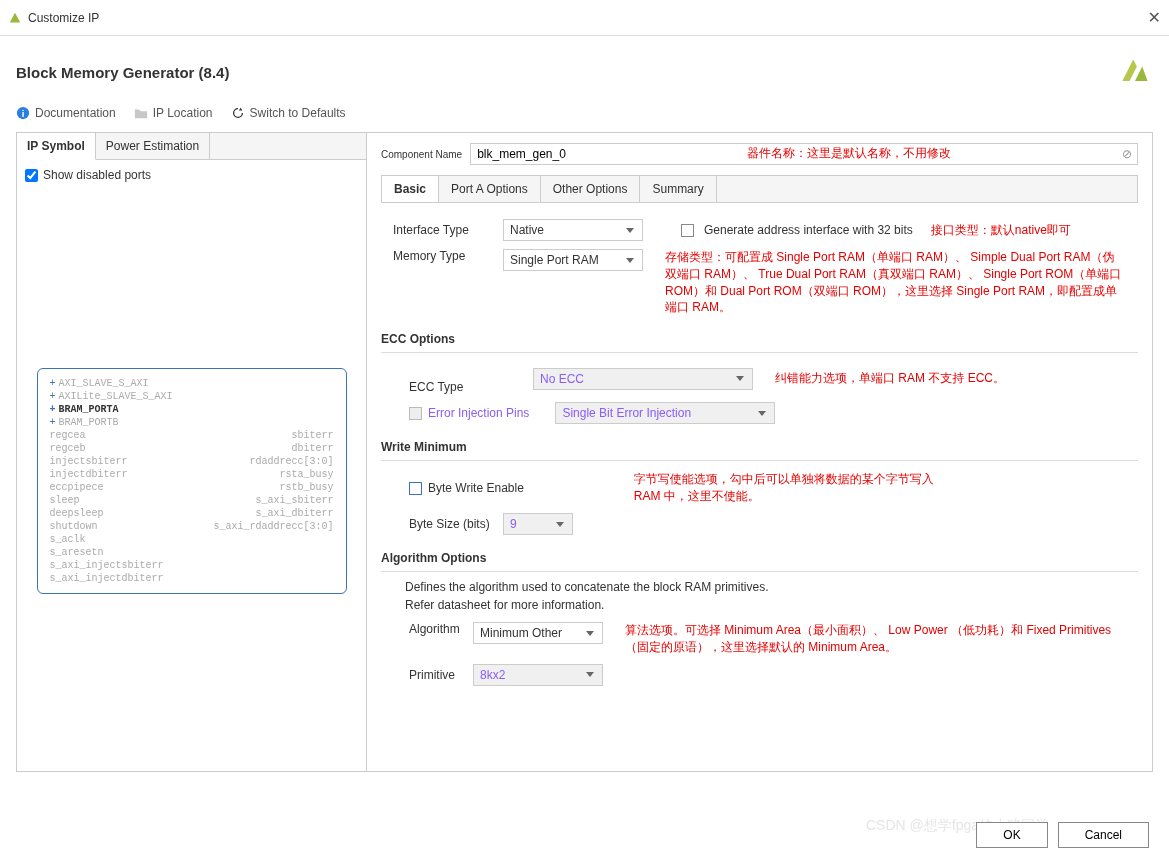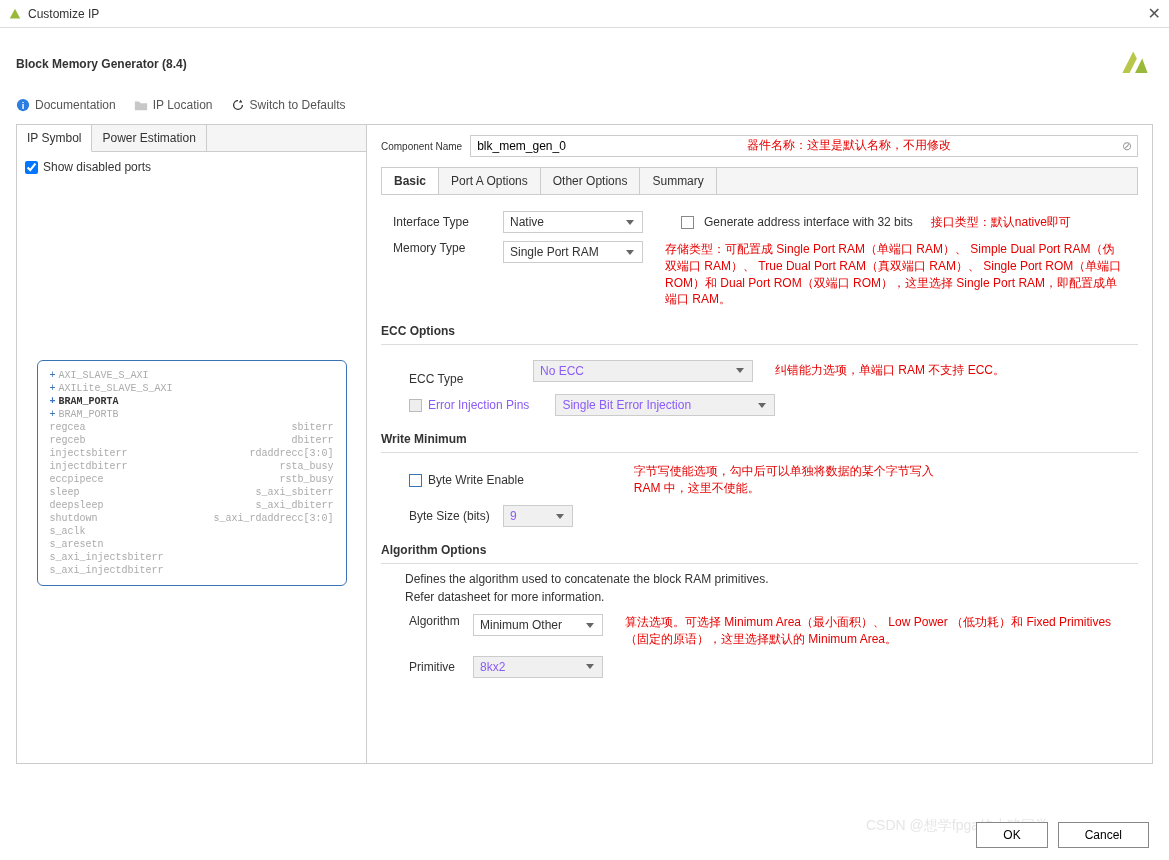--- a/index.html
+++ b/index.html
@@ -1,32 +1,32 @@
 <!DOCTYPE html>
 <html><head>
 <meta charset="utf-8">
 <style>
 * { box-sizing: border-box; margin: 0; padding: 0; }
 body { font-family: "Segoe UI", Arial, sans-serif; font-size: 12px; background: #fff; color: #333; width: 1169px; height: 860px; overflow: hidden; position: relative; }
-.titlebar { display: flex; align-items: center; padding: 4px 8px; border-bottom: 1px solid #ddd; height: 28px; }
+.titlebar { display: flex; align-items: center; padding: 4px 8px; border-bottom: 1px solid #ddd; height: 36px; }
 .titlebar-icon { width: 14px; height: 14px; margin-right: 6px; }
 .titlebar-text { flex: 1; font-size: 12px; }
 .close-x { font-size: 16px; color: #555; cursor: pointer; }
 .header { padding: 18px 16px 12px; }
 .header-row { display: flex; align-items: center; }
-.header-title { font-size: 12px; font-weight: bold; flex: 1; }
+.header-title { font-size: 15px; font-weight: bold; flex: 1; }
 .logo { width: 36px; height: 36px; }
 .toolbar { display: flex; align-items: center; gap: 18px; padding: 4px 16px 12px; color: #555; }
 .toolbar-link { display: flex; align-items: center; gap: 5px; cursor: pointer; }
 .toolbar-link .icon { width: 14px; height: 14px; }
 .panel-border { margin: 0 16px; border: 1px solid #ccc; height: 640px; display: flex; background: #fafafa; }
 .left-panel { width: 350px; border-right: 1px solid #ccc; background: #fff; display: flex; flex-direction: column; }
 .tabs { display: flex; background: #f5f5f5; border-bottom: 1px solid #ccc; }
 .tab { padding: 6px 10px; border-right: 1px solid #ccc; cursor: pointer; }
-.tab.active { background: #fff; border-bottom: 1px solid #fff; margin-bottom: -1px; font-weight: 400; }
+.tab.active { background: #fff; border-bottom: 1px solid #fff; margin-bottom: -1px; font-weight: 700; }
 .checkbox-row { display: flex; align-items: center; gap: 5px; padding: 8px; }
 .diagram-area { flex: 1; padding: 10px; display: flex; align-items: center; justify-content: center; }
 .ip-block { border: 1.5px solid #3a74b5; border-radius: 6px; width: 310px; padding: 8px 4px; position: relative; font-family: "Courier New", monospace; font-size: 10px; }
 .port-row { display: flex; justify-content: space-between; padding: 1px 8px; color: #aaa; }
 .port-row.active { color: #333; font-weight: bold; }
 .port-row .plus { color: #3a74b5; margin-right: 3px; }
 .port-row.active .plus { color: #3a74b5; }
 .right-panel { flex: 1; padding: 10px 14px; background: #fff; overflow: auto; position: relative; }
 .comp-row { display: flex; align-items: center; gap: 8px; margin-bottom: 10px; }
 .comp-label { font-size: 10px; }

